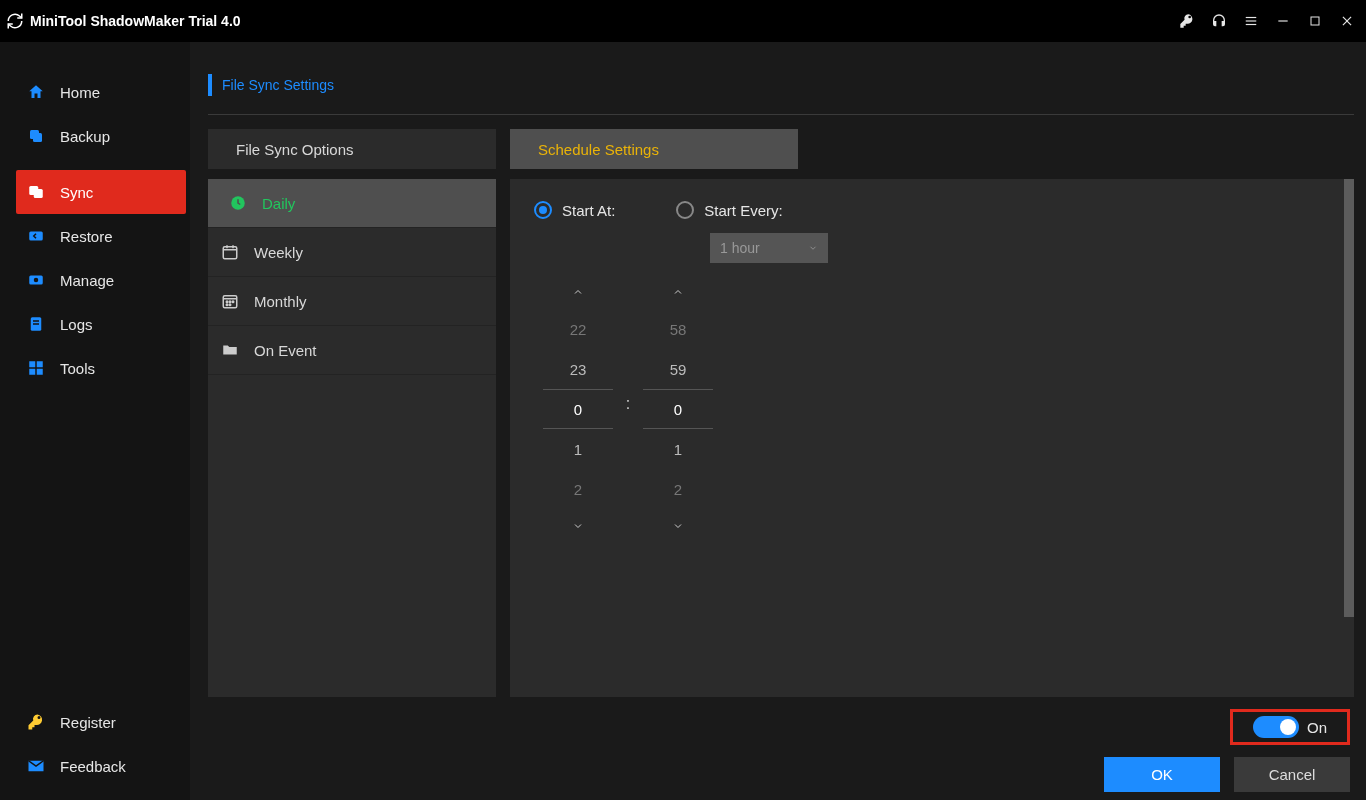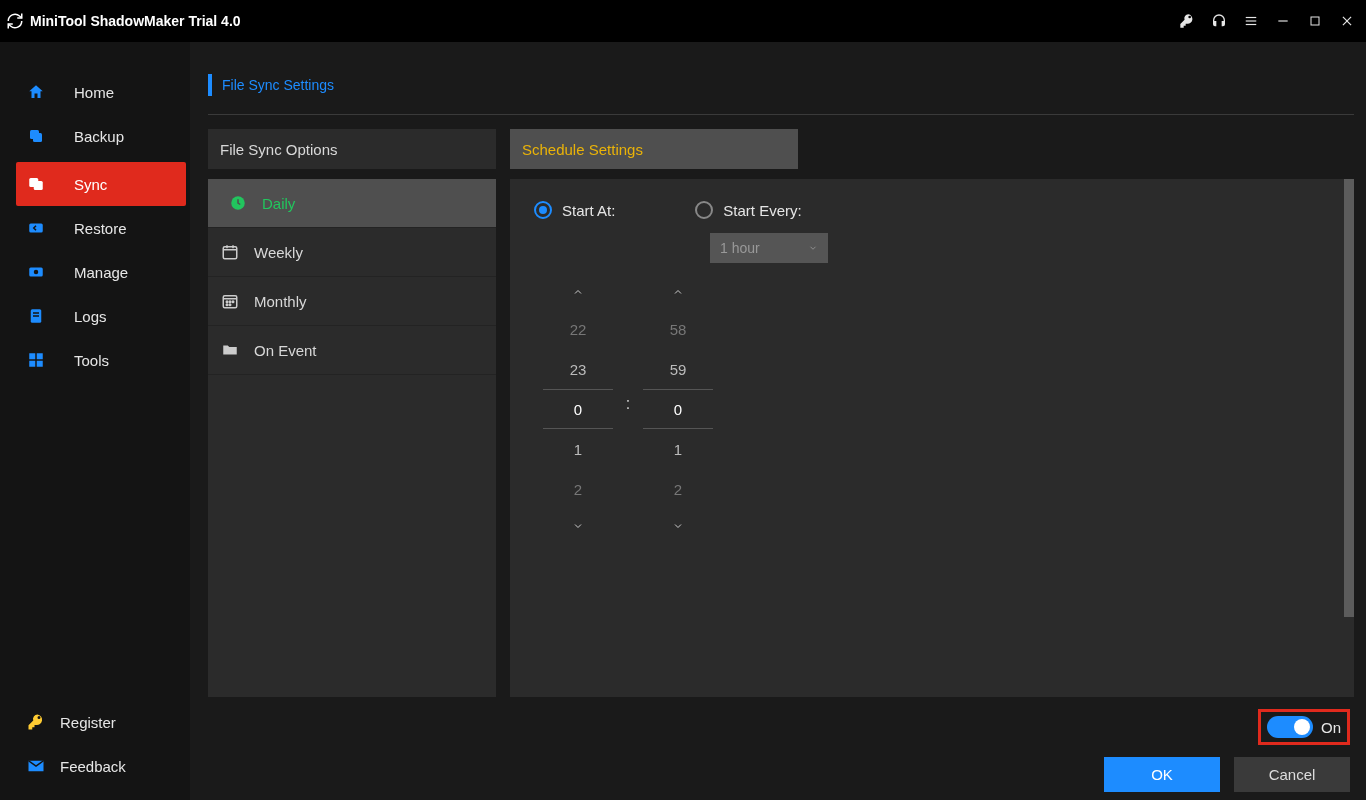--- a/index.html
+++ b/index.html
@@ -11,70 +11,70 @@
   .titlebar .title { font-weight: 700; font-size: 14px; color: #fff; }
   .titlebar .right { display: flex; align-items: center; gap: 14px; }
   .titlebar .wicon { width: 18px; height: 18px; display: flex; align-items: center; justify-content: center; cursor: pointer; color: #e6e6e6; }
   .key-icon { color: #ffcc33; }
 
   .app-body { display: flex; height: 758px; }
 
   
   .sidebar { width: 190px; background: #141414; display: flex; flex-direction: column; justify-content: space-between; padding-top: 28px; }
   .nav-list { display: flex; flex-direction: column; }
-  .nav-item { display: flex; align-items: center; height: 44px; padding-left: 26px; gap: 28px; font-size: 15px; cursor: pointer; color: #e6e6e6; }
-  .nav-item.active { background: #e02a1d; color: #fff; margin: 4px 4px 0 16px; border-radius: 2px; padding-left: 10px; }
+  .nav-item { display: flex; align-items: center; height: 44px; padding-left: 26px; gap: 14px; font-size: 15px; cursor: pointer; color: #e6e6e6; }
+  .nav-item.active { background: #e02a1d; color: #fff; margin: 12px 4px 0 16px; border-radius: 2px; padding-left: 10px; }
   .nav-item .nicon { width: 20px; height: 20px; display: flex; align-items: center; justify-content: center; color: #1d8cff; }
   .nav-item.active .nicon { color: #fff; }
   .sidebar-bottom { padding-bottom: 12px; }
   .side-b-item { display:flex; align-items:center; gap:14px; height:44px; padding-left:26px; font-size:15px; cursor:pointer; }
   .side-b-item .bicon { width:20px; height:20px; display:flex; align-items:center; justify-content:center; }
   .gold { color:#ffcc33; }
   .blue { color:#1d8cff; }
 
   
   .main { flex: 1; background: #1a1a1a; padding: 16px 12px 12px 18px; position: relative; }
   .heading-row { display:flex; align-items:center; gap:10px; margin: 16px 0 18px 0; }
   .heading-bar { width: 4px; height: 22px; background: #1d8cff; }
   .heading-text { font-size: 14px; color: #1d8cff; }
   .heading-underline { border-bottom: 1px solid #3a3a3a; margin-bottom: 14px; }
 
   .tab-row { display: flex; gap: 14px; }
-  .tab { width: 288px; height: 40px; display:flex; align-items:center; padding-left:12px; font-size:15px; background:#2b2b2b; cursor:pointer; color:#d8d8d8; }
+  .tab { width: 288px; height: 40px; display:flex; align-items:center; padding-left:28px; font-size:15px; background:#2b2b2b; cursor:pointer; color:#d8d8d8; }
   .tab.active { background: #4f4f4f; color:#eab308; }
 
   .panels { display:flex; gap:14px; margin-top:10px; }
   .left-panel { width: 288px; background:#2b2b2b; height: 518px; }
   .sched-item { display:flex; align-items:center; gap:14px; height:49px; padding-left:12px; border-bottom:1px solid #232323; cursor:pointer; font-size:15px; color:#d8d8d8; }
   .sched-item.active { background:#4f4f4f; color:#22c55e;padding-left:20px; }
   .sched-item .sicon { width:20px; height:20px; display:flex; align-items:center; justify-content:center; }
 
   .right-panel { flex:1; background:#2b2b2b; height:518px; position:relative; padding: 22px 24px; }
   .right-scrollbar { position:absolute; right:0; top:0; width:10px; height:438px; background:#5c5c5c; }
 
-  .radio-row { display:flex; align-items:center; gap:80px; }
+  .radio-row { display:flex; align-items:center; gap:61px; }
   .radio-group { display:flex; align-items:center; gap:10px; font-size:15px; cursor:pointer; }
   .radio-outer { width:18px; height:18px; border:2px solid #888; border-radius:50%; display:flex; align-items:center; justify-content:center; }
   .radio-outer.sel { border-color:#1d8cff; }
   .radio-inner { width:8px; height:8px; background:#1d8cff; border-radius:50%; }
 
   .interval-select { margin-top: 14px; margin-left: 176px; width:118px; height:30px; background:#555; color:#999; display:flex; align-items:center; justify-content:space-between; padding:0 10px; font-size:14px; cursor:default; }
 
   .time-picker { margin-top: 12px; display:flex; align-items:flex-start; }
   .spinner-col { width: 88px; display:flex; flex-direction:column; align-items:center; }
   .spin-btn { width:88px; height:34px; display:flex; align-items:center; justify-content:center; cursor:pointer; color:#ccc; }
   .num-list { display:flex; flex-direction:column; align-items:center; }
   .num { height:40px; width:70px; display:flex; align-items:center; justify-content:center; font-size:15px; color:#777; }
   .num.near { color:#bbb; }
   .num.sel { color:#fff; border-top:1px solid #555; border-bottom:1px solid #555; }
   .colon { color:#ccc; padding-top: 120px; width: 12px; text-align:center; }
 
   
   .footer { position:absolute; right:16px; bottom:8px; display:flex; flex-direction:column; align-items:flex-end; gap:12px; }
-  .toggle-box { display:flex; align-items:center; gap:8px; border:3px solid #e02a1d; padding:4px 6px; }
+  .toggle-box { display:flex; align-items:center; gap:8px; border:3px solid #e02a1d; padding:4px 20px; }
   .toggle-track { width:46px; height:22px; border-radius:11px; background:#1d8cff; position:relative; cursor:pointer; }
   .toggle-knob { position:absolute; right:3px; top:3px; width:16px; height:16px; border-radius:50%; background:#fff; }
   .toggle-label { font-size:15px; }
   .btn-row { display:flex; gap:14px; }
   .btn { width:116px; height:35px; display:flex; align-items:center; justify-content:center; font-size:15px; cursor:pointer; }
   .btn.primary { background:#1d8cff; color:#fff; }
   .btn.secondary { background:#3a3a3a; color:#ddd; }
 
   svg { pointer-events:none; }
 </style>

